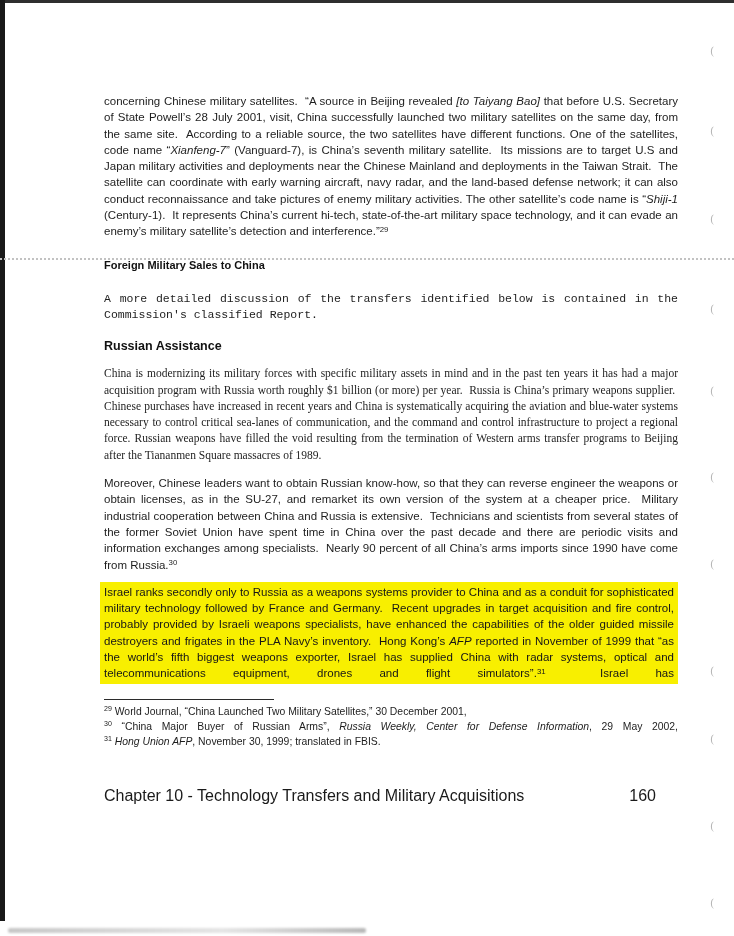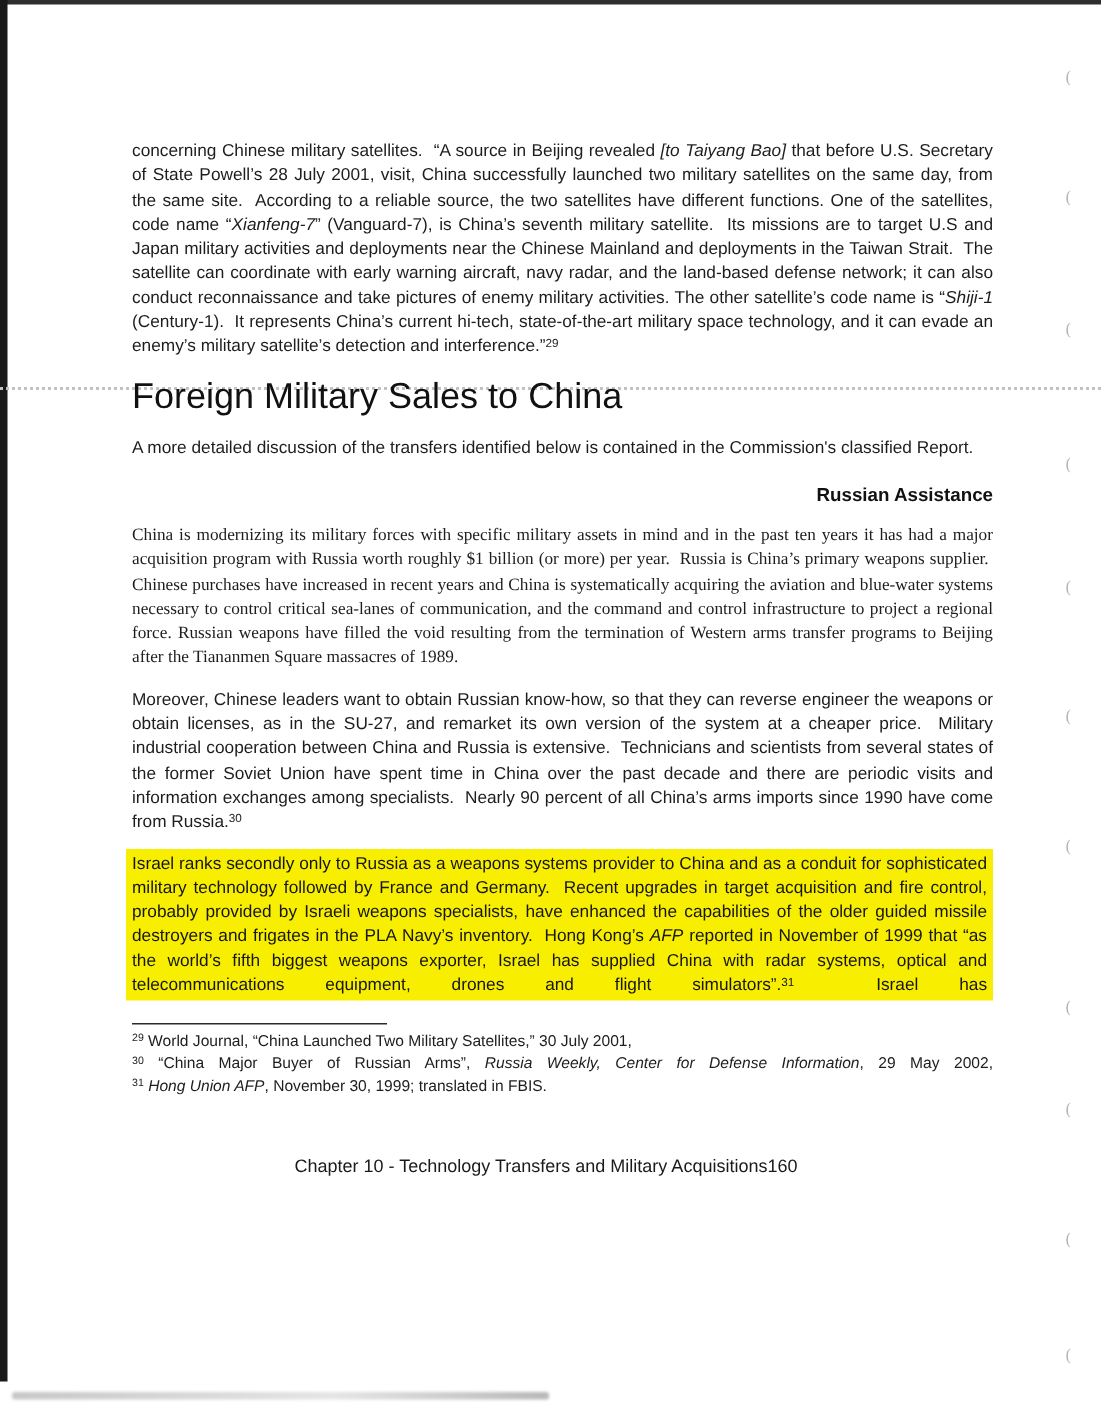--- a/index.html
+++ b/index.html
@@ -19,44 +19,44 @@
     filter: blur(1px); border-radius: 2px; }
 
   
   .dotted-rule { position: absolute; top: 258px; left: 0; width: 734px; height: 0;
     border-top: 2px dotted #c2c2c2; }
 
   
   .artifact { position: absolute; left: 710px; color: rgba(90,90,90,0.45);
     font-size: 11px; font-family: "DejaVu Serif", serif; }
 
-  .content { position: absolute; left: 88px; top: 93px; width: 574px; color: #1c1c1c; }
+  .content { position: absolute; left: 104px; top: 93px; width: 574px; color: #1c1c1c; }
 
   p.body { margin: 0; font-size: 11.5px; line-height: 16.3px; text-align: justify;
     color: #1d1d1d; }
   sup { font-size: 0.68em; position: relative; top: -0.45em; vertical-align: baseline; line-height: 0; }
 
-  h1.sec { margin: 14px 0 0 0; font-size: 24px; line-height: 22px; font-weight: 400; color: #111; }
-  h2.sub { margin: 15px 0 0 0; font-size: 12.5px; line-height: 16px; font-weight: 700; color: #111; text-align: right; }
+  h1.sec { margin: 14px 0 0 0; font-size: 11px; line-height: 22px; font-weight: 700; color: #111; }
+  h2.sub { margin: 15px 0 0 0; font-size: 12.5px; line-height: 16px; font-weight: 700; color: #111; }
 
-  .mt-p2 { margin-top: 15px !important; }
+  .mt-p2 { margin-top: 15px !important; font-family: Liberation Mono, monospace; }
   .mt-p3 { margin-top: 11px !important; font-family: Liberation Serif, serif; }
   .mt-p4 { margin-top: 12px !important; }
   .mt-h3 { margin-top: 14px !important; }
 
   p.highlight { margin: 9px 0 0 -4px; padding: 2px 4px; text-align: justify;
     text-align-last: justify; color: #161616; }
 
   .fn-rule { margin: 15px 0 0 0; width: 170px; border-top: 1.5px solid #2b2b2b; }
   .footnotes { margin-top: 4px; font-size: 10.4px; line-height: 15px; color: #1d1d1d; }
   .fn-line { text-align: left; }
   .fn-just { text-align: justify; text-align-last: justify; }
 
-  .footer { margin-top: 38px; display: flex; justify-content: center;
-    font-size: 12px; color: #1a1a1a; padding-right: 22px; }
+  .footer { margin-top: 38px; display: flex; justify-content: space-between;
+    font-size: 16px; color: #1a1a1a; padding-right: 22px; }
 </style>
 </head>
 <body>
 
 <div class="scan-root">
 
   <div class="edge-top"></div>
   <div class="edge-left"></div>
   <div class="bottom-smudge"></div>
   <div class="dotted-rule"></div>
@@ -86,21 +86,21 @@
     <p class="body mt-p3">China is modernizing its military forces with specific military assets in mind and in the past ten years it has had a major acquisition program with Russia worth roughly $1 billion (or more) per year.&nbsp; Russia is China’s primary weapons supplier.&nbsp; Chinese purchases have increased in recent years and China is systematically acquiring the aviation and blue-water systems necessary to control critical sea-lanes of communication, and the command and control infrastructure to project a regional force. Russian weapons have filled the void resulting from the termination of Western arms transfer programs to Beijing after the Tiananmen Square massacres of 1989.</p>
 
     <p class="body mt-p4"><span>Moreover, Chinese leaders want to obtain Russian know-how, so that they can reverse engineer the weapons or obtain licenses, as in the SU-27, and remarket its own version of the system at a cheaper price.&nbsp; Military industrial cooperation between China and Russia is extensive.&nbsp; Technicians and scientists from several states of the former Soviet Union have spent time in China over the past decade and there are periodic visits and information exchanges among specialists.&nbsp; Nearly 90 percent of all China’s arms imports since 1990 have come from Russia.</span><sup>30</sup></p>
 
 
     <p class="body highlight" style="background-color: rgb(248, 239, 0);"><span>Israel ranks secondly only to Russia as a weapons systems provider to China and as a conduit for sophisticated military technology followed by France and Germany.&nbsp; Recent upgrades in target acquisition and fire control, probably provided by Israeli weapons specialists, have enhanced the capabilities of the older guided missile destroyers and frigates in the PLA Navy’s inventory.&nbsp; Hong Kong’s </span><i>AFP</i><span> reported in November of 1999 that “as the world’s fifth biggest weapons exporter, Israel has supplied China with radar systems, optical and telecommunications equipment, drones and flight simulators”.</span><sup>31</sup><span>&nbsp; Israel has</span></p>
 
     <div class="fn-rule"></div>
 
     <div class="footnotes">
-      <div class="fn-line"><sup>29</sup><span>  World Journal, “China Launched Two Military Satellites,” 30 July 2001,</span></div>
+      <div class="fn-line"><sup>29</sup><span>  World Journal, “China Launched Two Military Satellites,” 30 December 2001,</span></div>
       <div class="fn-line fn-just"><sup>30</sup><span>  “China Major Buyer of Russian Arms”, </span><i>Russia Weekly, Center for Defense Information</i><span>, 29 May 2002,</span></div>
       <div class="fn-line"><sup>31</sup><span> </span><i>Hong Union AFP</i><span>, November 30, 1999; translated in FBIS.</span></div>
     </div>
 
     <div class="footer">
       <span>Chapter 10 - Technology Transfers and Military Acquisitions</span>
       <span>160</span>
     </div>
 
   </div>

